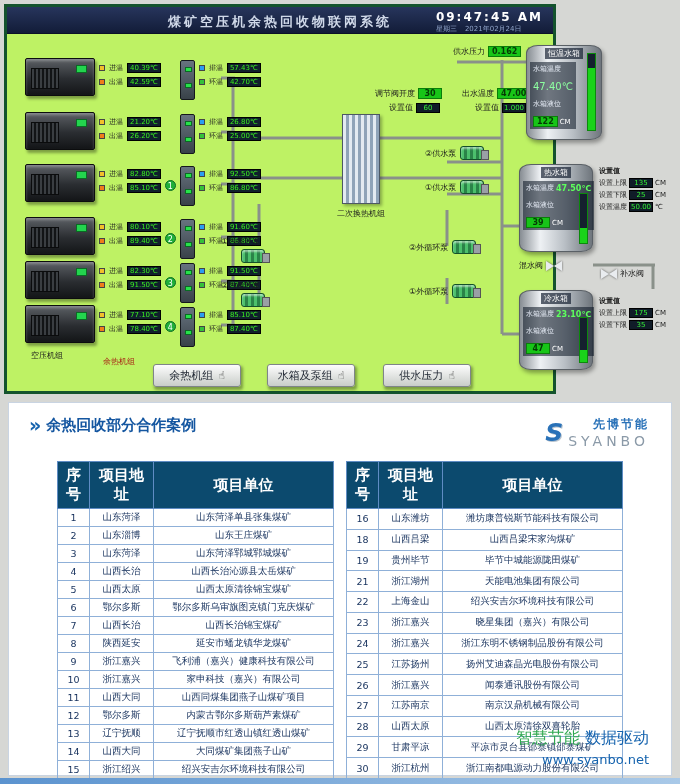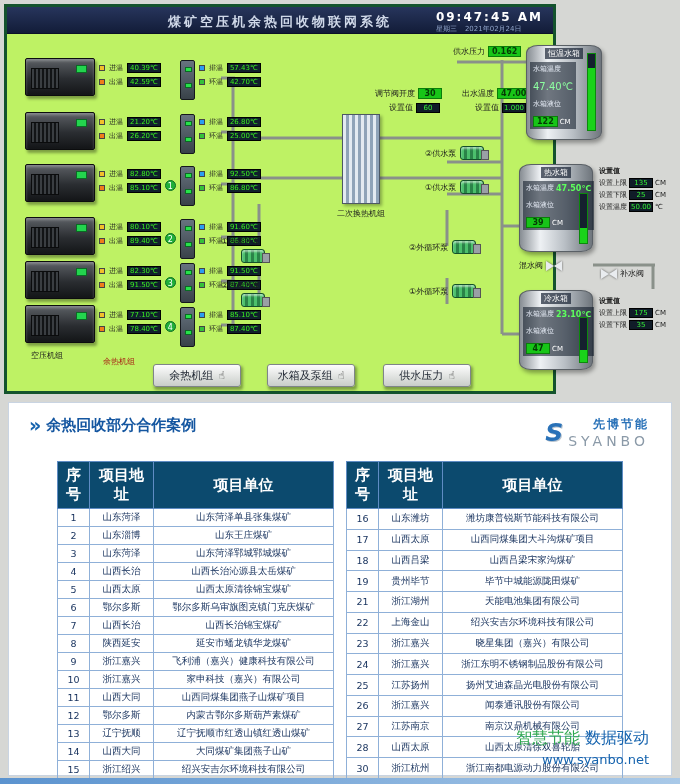--- a/index.html
+++ b/index.html
@@ -635,25 +635,20 @@
         <th>项目单位</th>
       </tr>
         </thead>
       <tbody>
           <tr>
             <td>16</td>
             <td>山东潍坊</td>
             <td>潍坊康普锐斯节能科技有限公司</td>
           </tr>
           <tr>
-            <td>17</td>
-            <td>山西太原</td>
-            <td>山西同煤集团大斗沟煤矿项目</td>
-          </tr>
-          <tr>
             <td>18</td>
             <td>山西吕梁</td>
             <td>山西吕梁宋家沟煤矿</td>
           </tr>
           <tr>
             <td>19</td>
             <td>贵州毕节</td>
             <td>毕节中城能源陇田煤矿</td>
           </tr>
           <tr>
@@ -688,20 +683,25 @@
           </tr>
           <tr>
             <td>27</td>
             <td>江苏南京</td>
             <td>南京汉鼎机械有限公司</td>
           </tr>
           <tr>
             <td>28</td>
             <td>山西太原</td>
             <td>山西太原清徐双喜轮胎</td>
+          </tr>
+          <tr>
+            <td>29</td>
+            <td>甘肃平凉</td>
+            <td>平凉市灵台县邵寨镇邵寨煤矿</td>
           </tr>
           <tr>
             <td>30</td>
             <td>浙江杭州</td>
             <td>浙江南都电源动力股份有限公司</td>
           </tr>
         </tbody>
     </table>
   </div>
 

